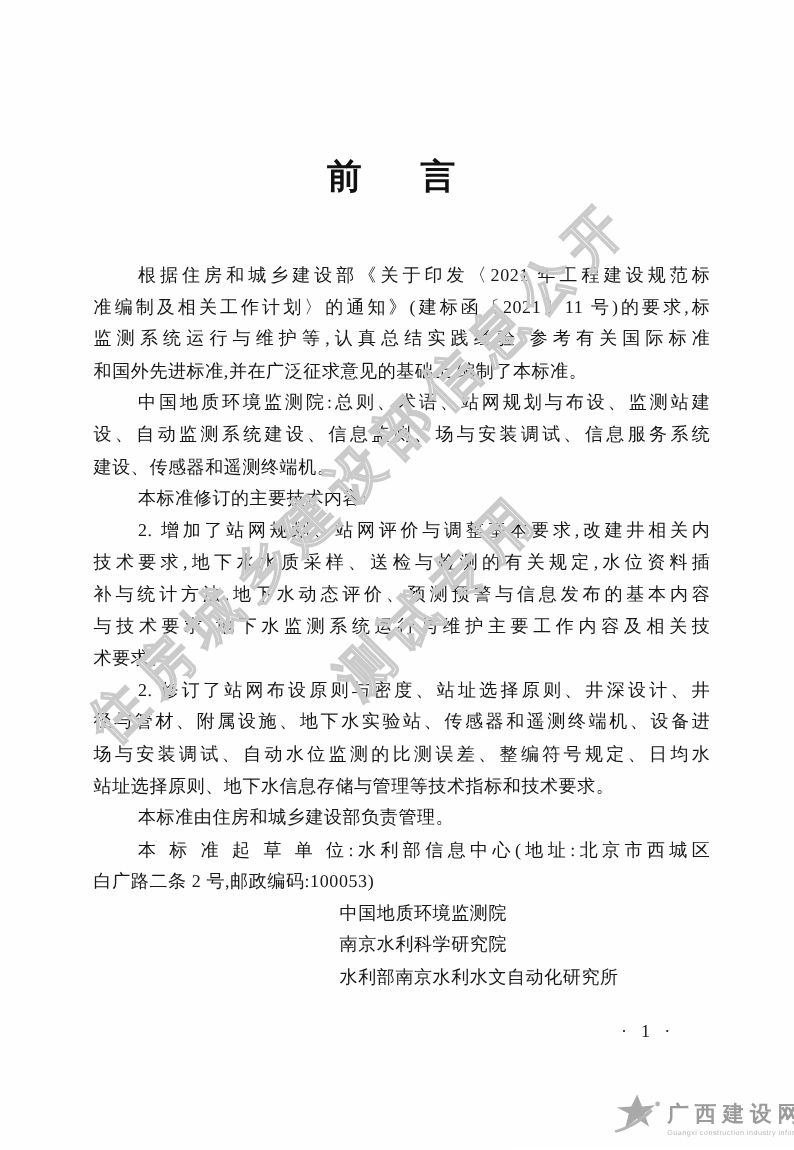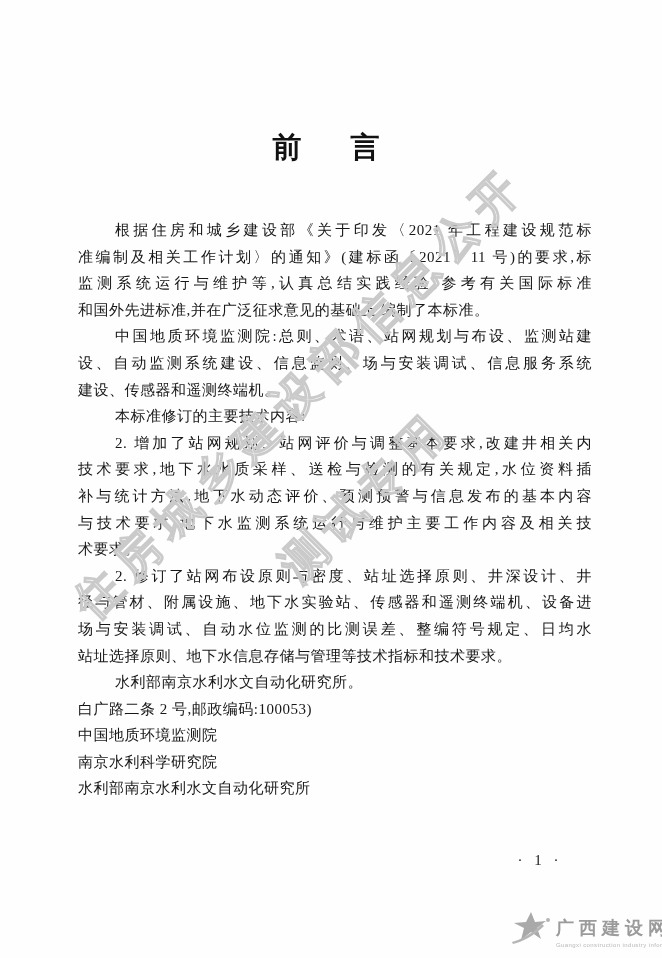--- a/index.html
+++ b/index.html
@@ -29,21 +29,21 @@
   .line{
     font-size:15px;line-height:36px;height:26.6px;
     white-space:nowrap;color:#171717;
     letter-spacing:0.5px;
   }
   .line.j{
     white-space:normal;
     text-align:justify;text-align-last:justify;
   }
   .line.indent{ text-indent:37px; }
-  .line.org{ }
+  .line.org{ margin-left:205px; }
   
   .page-number{
     position:absolute;left:500px;top:852px;width:80px;
     font-size:15px;letter-spacing:4px;color:#222;
     text-align:center;
   }
   
   .watermark{
     position:absolute;
     pointer-events:none;
@@ -108,21 +108,22 @@
     <div class="line indent">本标准修订的主要技术内容:</div>
     <div class="line j indent">2. 增加了站网规划、站网评价与调整基本要求,改建井相关内</div>
     <div class="line j">技术要求,地下水水质采样、送检与检测的有关规定,水位资料插</div>
     <div class="line j">补与统计方法,地下水动态评价、预测预警与信息发布的基本内容</div>
     <div class="line j">与技术要求,地下水监测系统运行与维护主要工作内容及相关技</div>
     <div class="line">术要求。</div>
     <div class="line j indent">2. 修订了站网布设原则与密度、站址选择原则、井深设计、井</div>
     <div class="line j">径与管材、附属设施、地下水实验站、传感器和遥测终端机、设备进</div>
     <div class="line j">场与安装调试、自动水位监测的比测误差、整编符号规定、日均水</div>
     <div class="line">站址选择原则、地下水信息存储与管理等技术指标和技术要求。</div>
-    <div class="line indent">水利部南京水利水文自动化研究所。</div>
+    <div class="line indent">本标准由住房和城乡建设部负责管理。</div>
+    <div class="line j indent">本 标 准 起 草 单 位:水利部信息中心(地址:北京市西城区</div>
     <div class="line">白广路二条 2 号,邮政编码:100053)</div>
     <div class="line org">中国地质环境监测院</div>
     <div class="line org">南京水利科学研究院</div>
     <div class="line org">水利部南京水利水文自动化研究所</div>
   </div>
 
   <div class="page-number">· 1 ·</div>
 
   <div class="footer-logo">
     <span class="logo-star">

